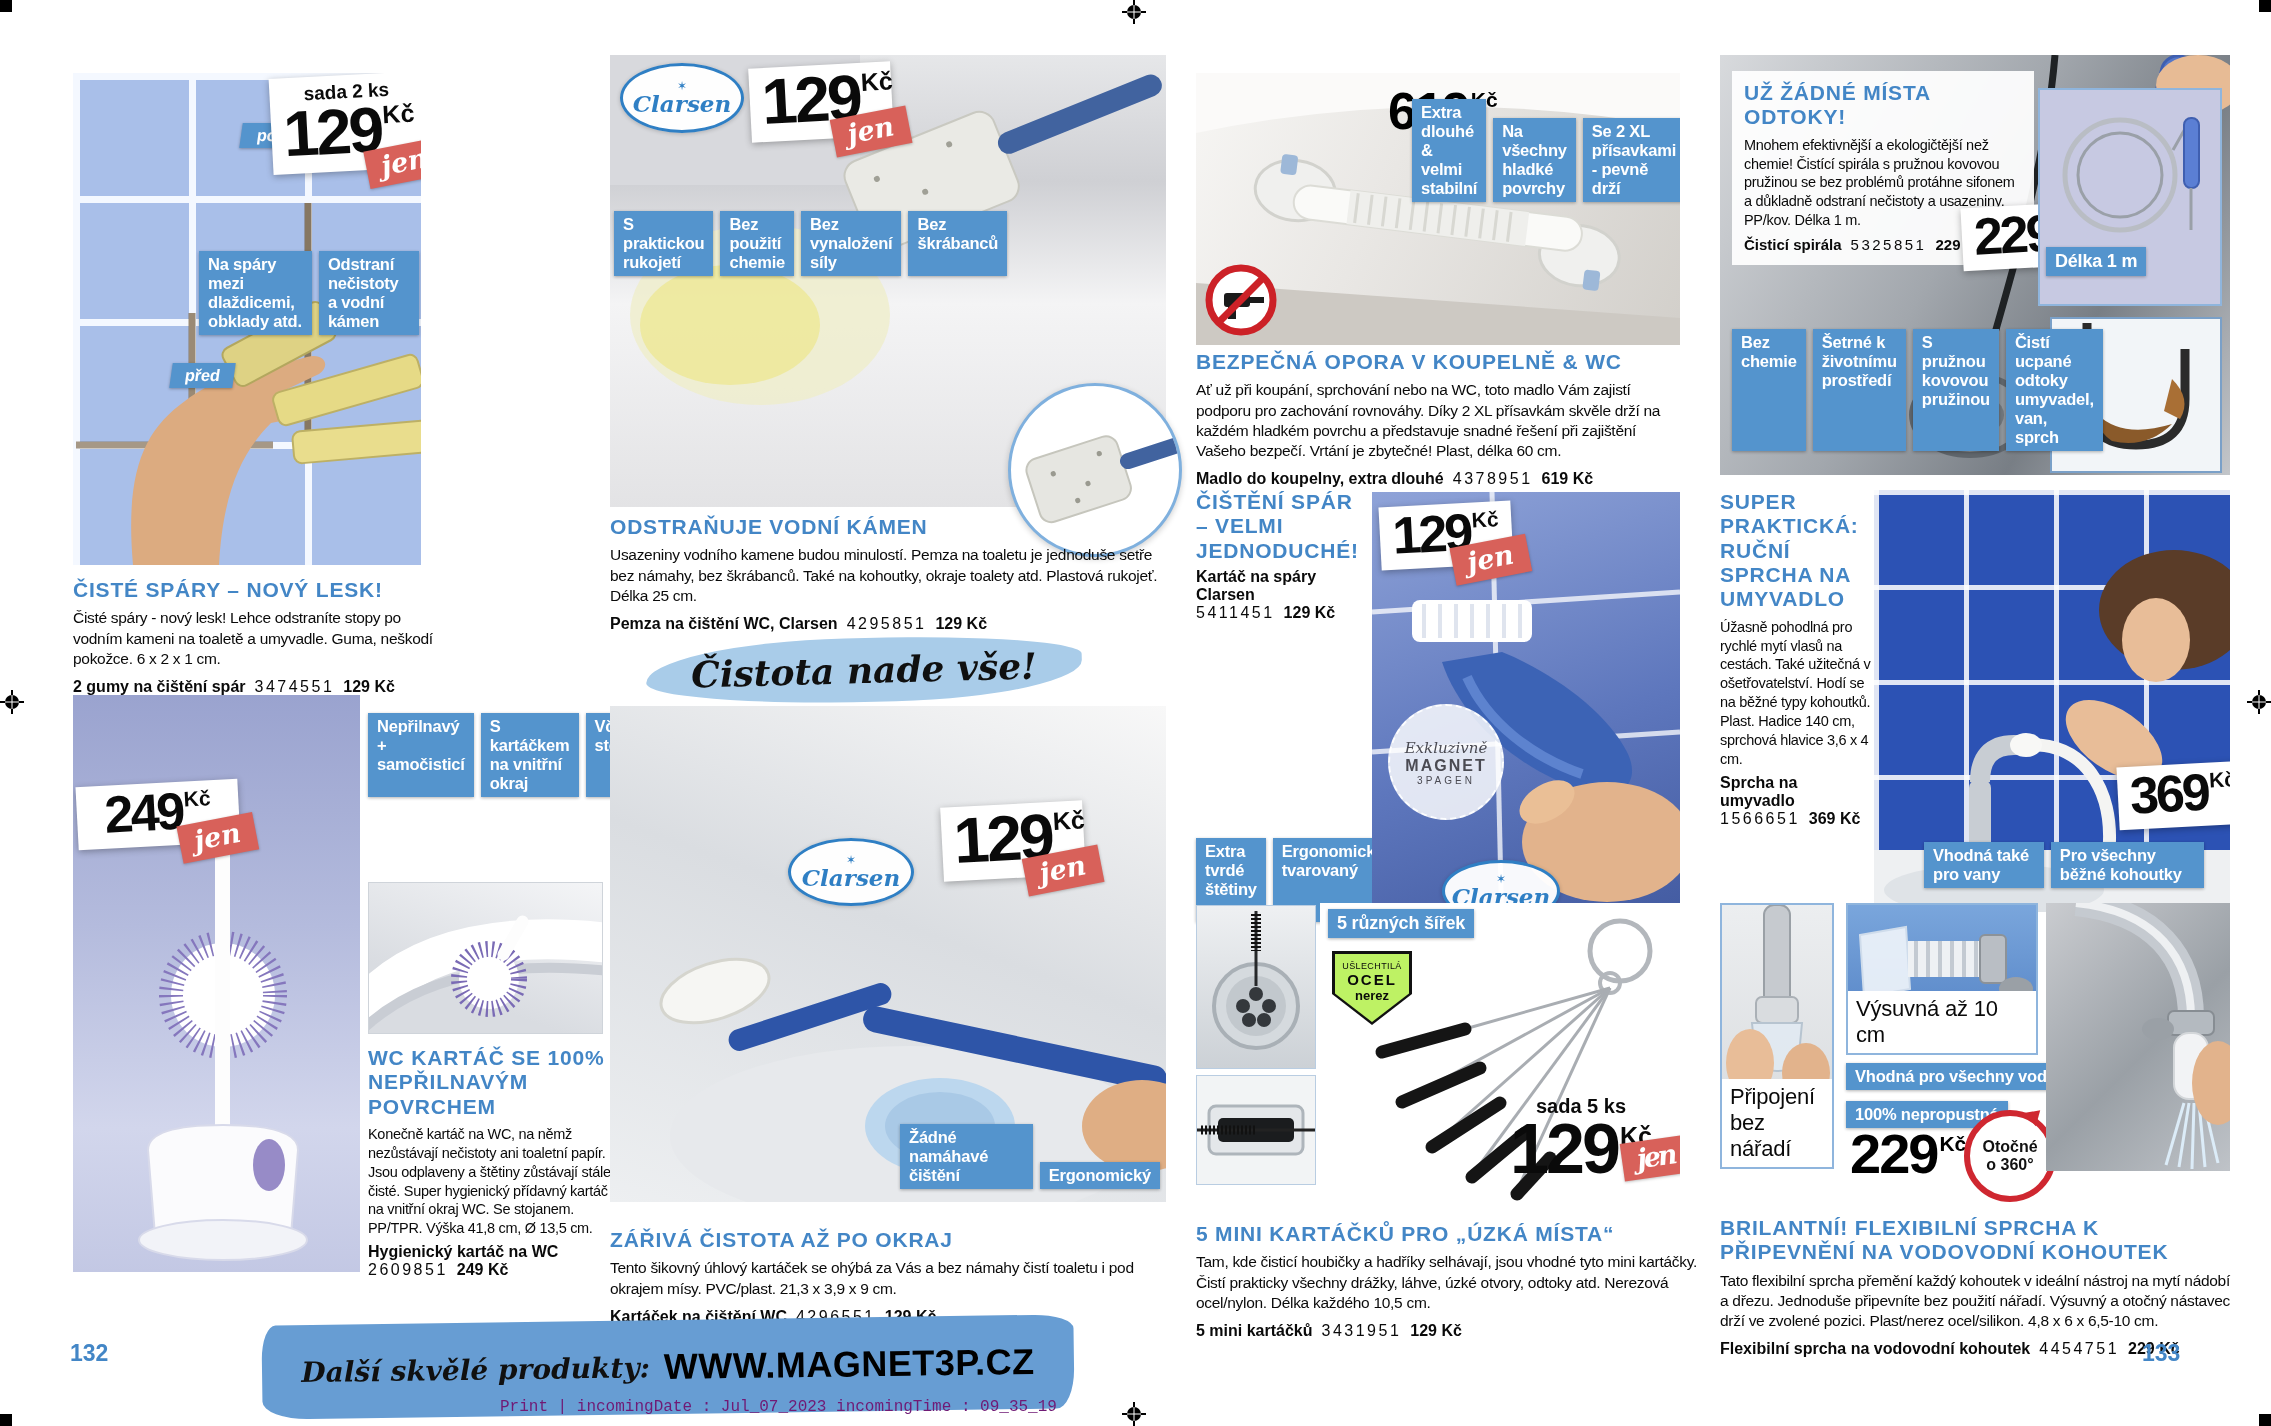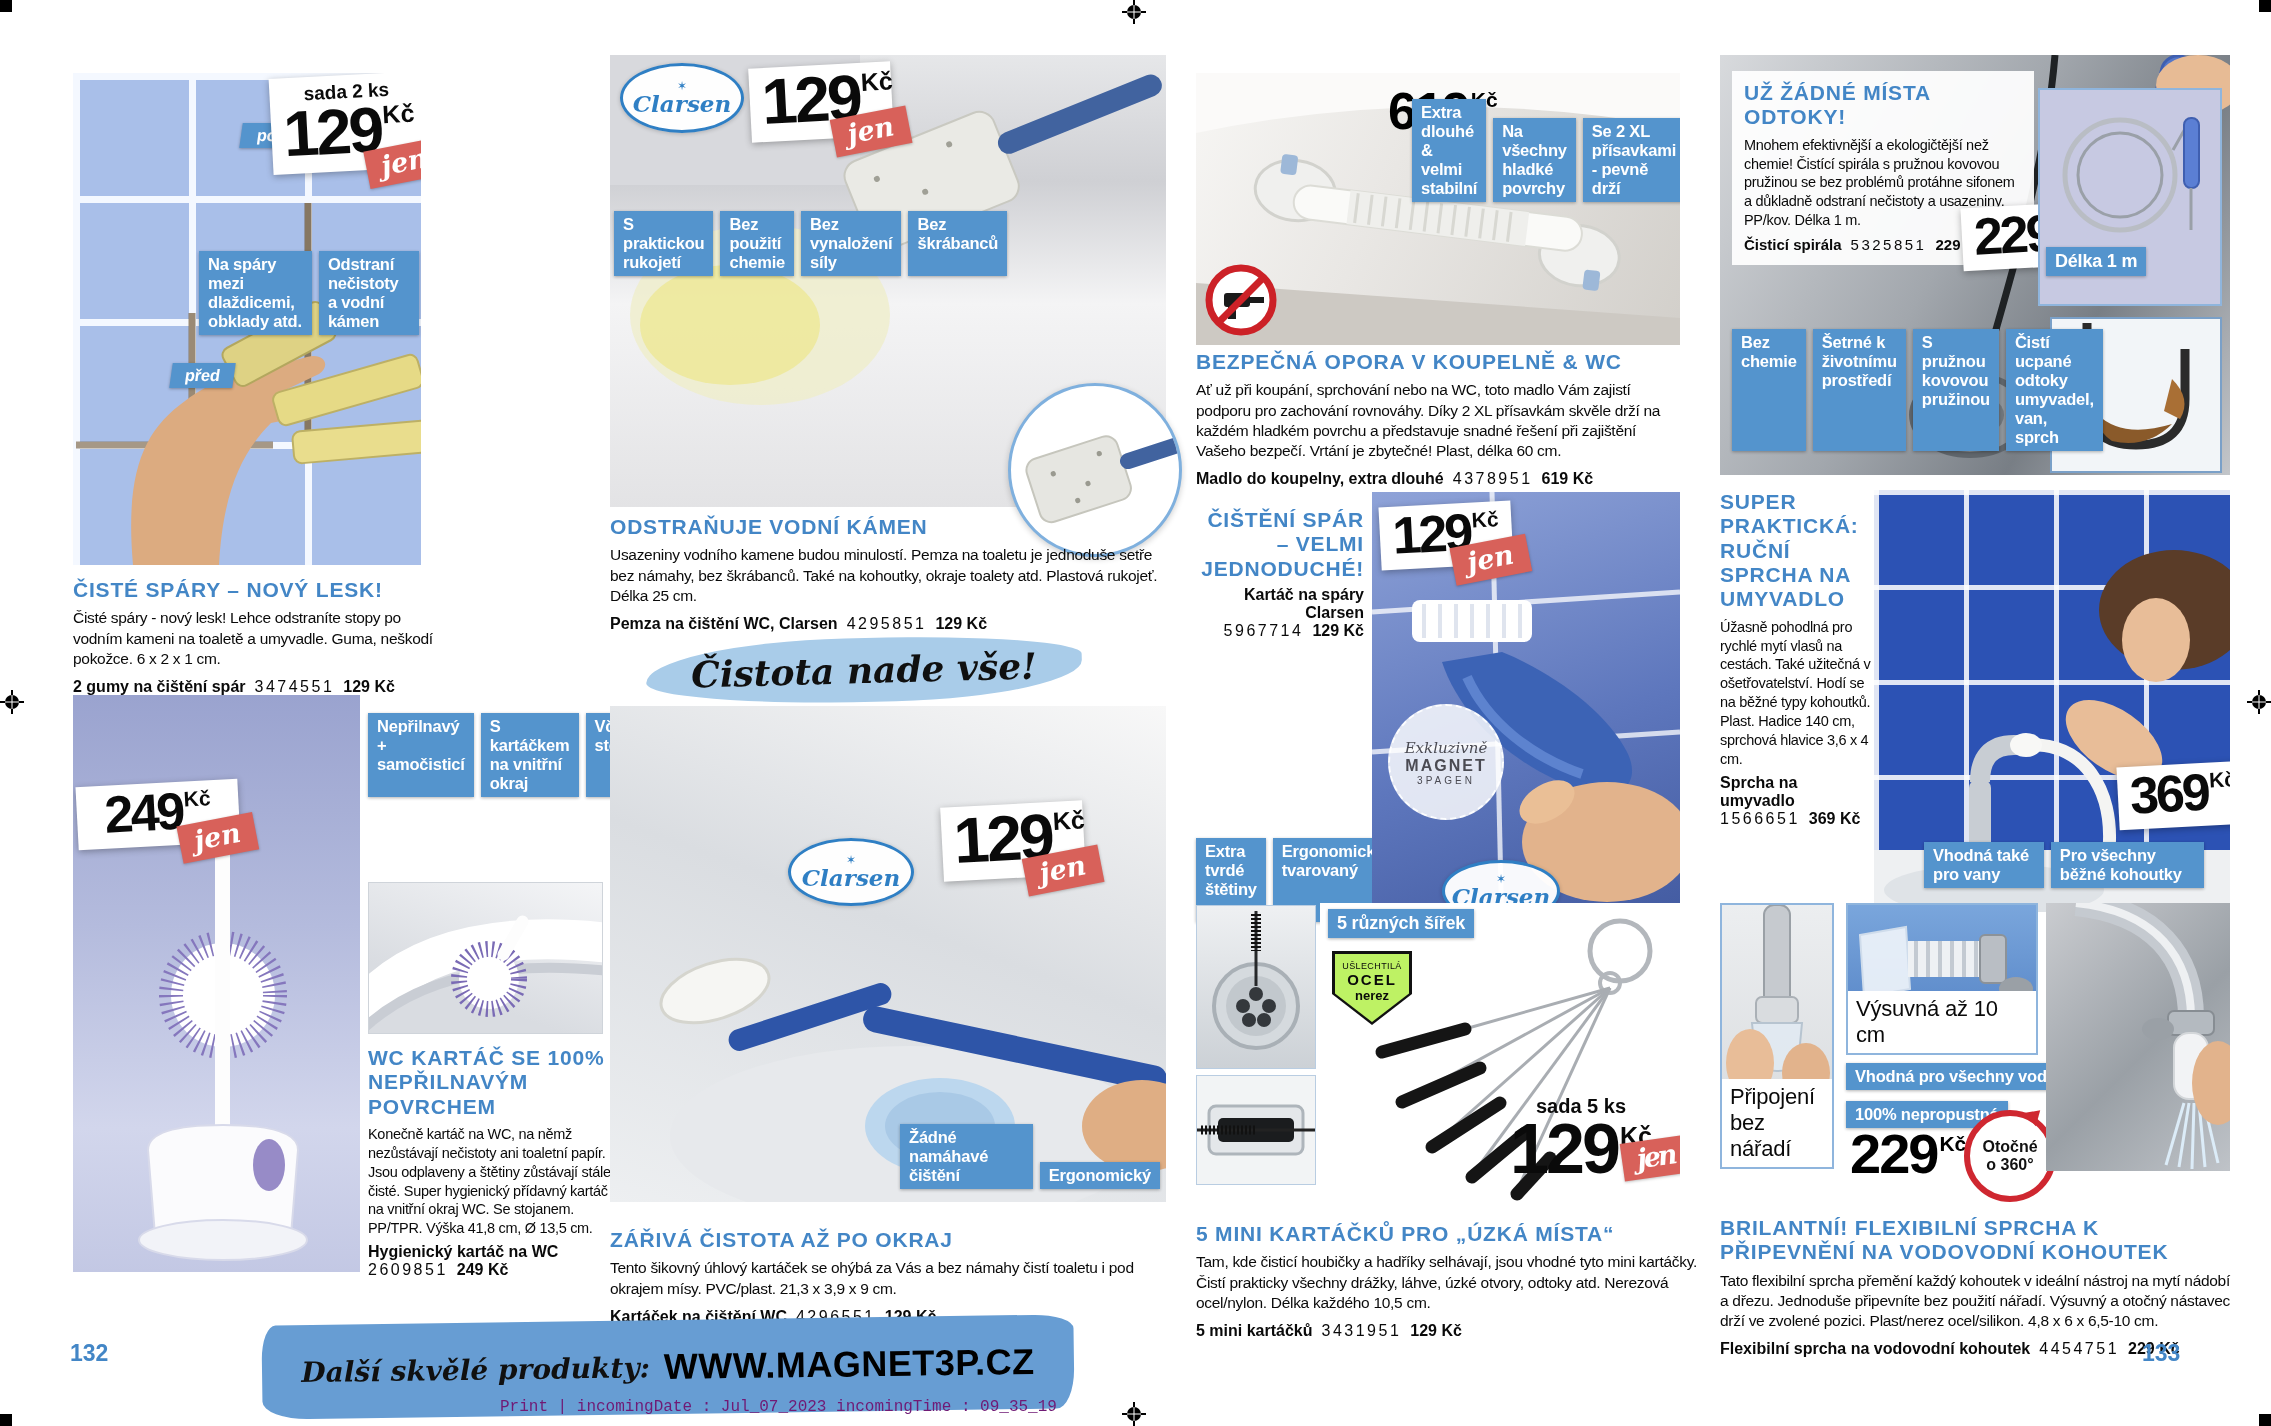--- a/index.html
+++ b/index.html
@@ -289,25 +289,25 @@
   </div>
 
   <div class="abs" style="left:1196px;top:350px;width:480px;">
     <div class="heading">BEZPEČNÁ OPORA V KOUPELNĚ &amp; WC</div>
     <div class="bodytxt">Ať už při koupání, sprchování nebo na WC, toto madlo Vám zajistí podporu pro zachování rovnováhy. Díky 2 XL přísavkám skvěle drží na každém hladkém povrchu a představuje snadné řešení při zajištění Vašeho bezpečí. Vrtání je zbytečné! Plast, délka 60 cm.</div>
     <div class="prodline">
       <span class="pname">Madlo do koupelny, extra dlouhé</span><span class="pcode">4378951</span><span class="pprice">619 Kč</span>
     </div>
   </div>
 
-  <div class="abs" style="left:1196px;top:508px;width:168px;text-align:right;">
+  <div class="abs" style="left:1196px;top:490px;width:168px;">
     <div class="heading">ČIŠTĚNÍ SPÁR – VELMI JEDNODUCHÉ!</div>
     <div class="prodline" style="margin-top:5px;">
       <span class="pname">Kartáč na spáry Clarsen</span><br>
-      <span class="pcode" style="margin-left:0;">5967714</span><span class="pprice">129 Kč</span>
+      <span class="pcode" style="margin-left:0;">5411451</span><span class="pprice">129 Kč</span>
     </div>
   </div>
   <div class="bcol" style="left:1196px;top:838px;width:172px;">
     <div class="badge">Extra tvrdé štětiny</div>
     <div class="badge">Ergonomicky tvarovaný</div>
     <div class="badge">Na obklady a dlažby</div>
   </div>
 
   <div class="photo" style="left:1372px;top:492px;width:308px;height:442px;background:linear-gradient(160deg,#8fa3d8 0%,#5e77bd 55%,#41599f 100%);
               background-blend-mode:normal;">

